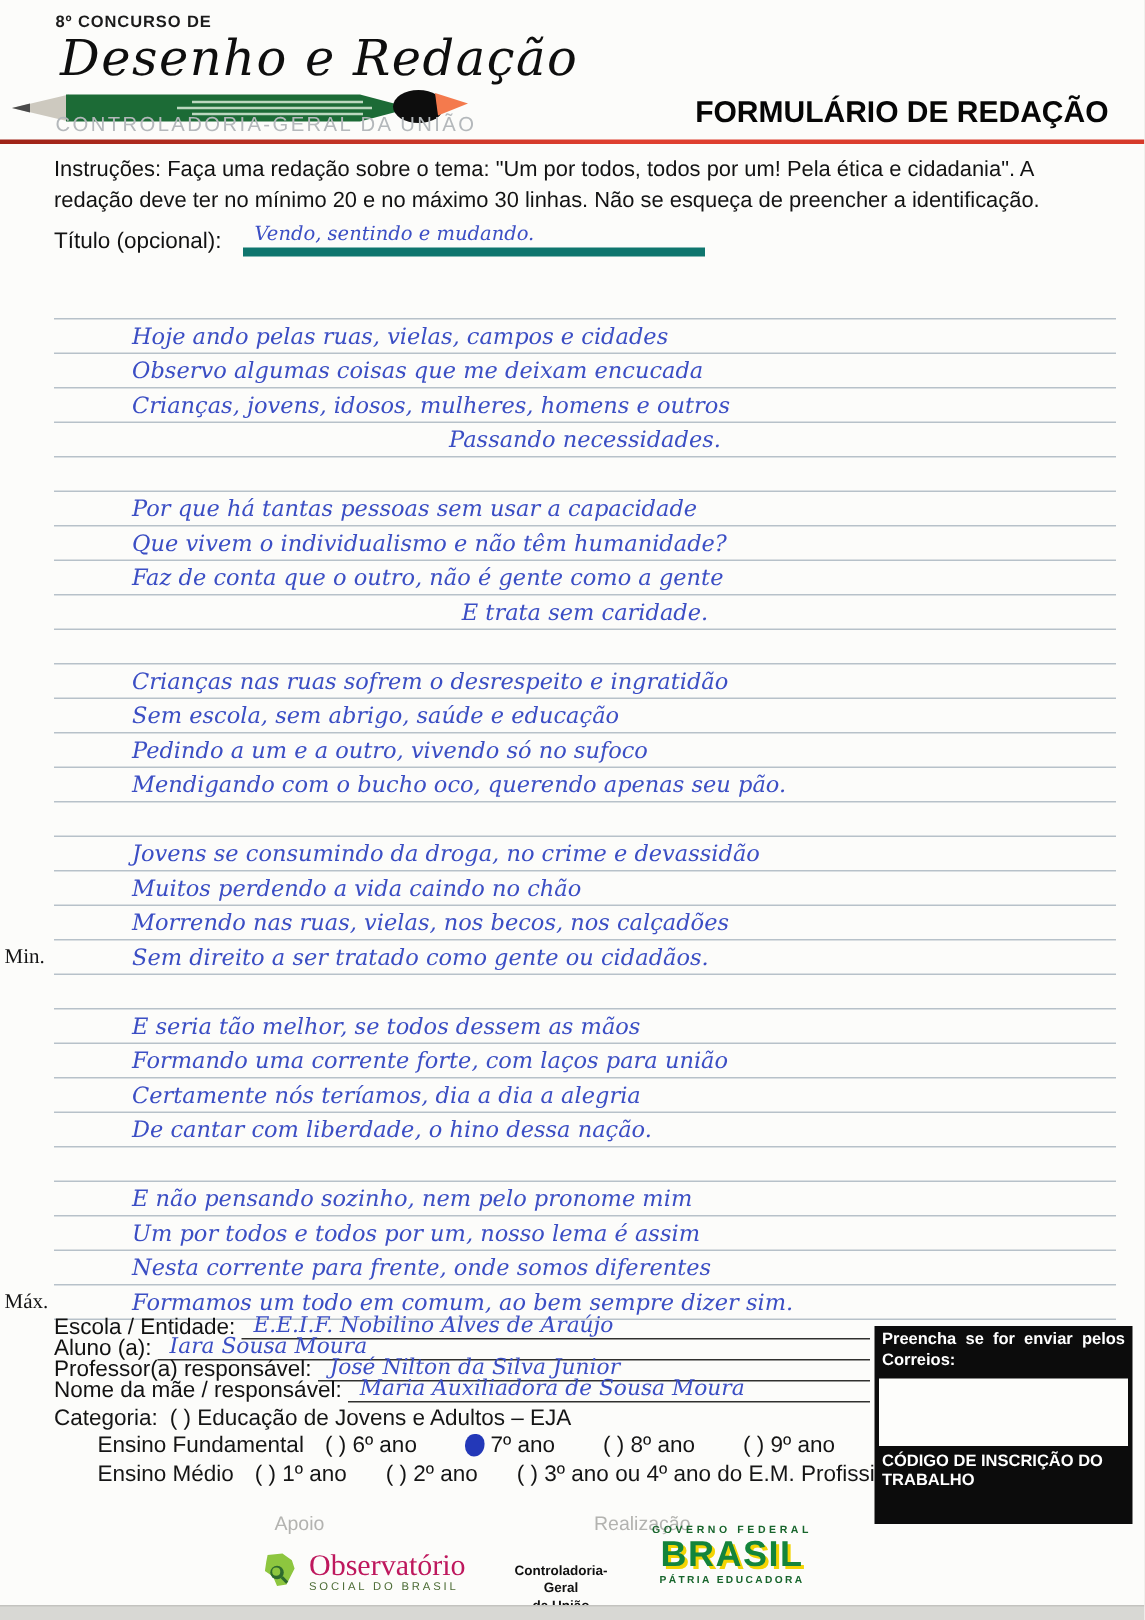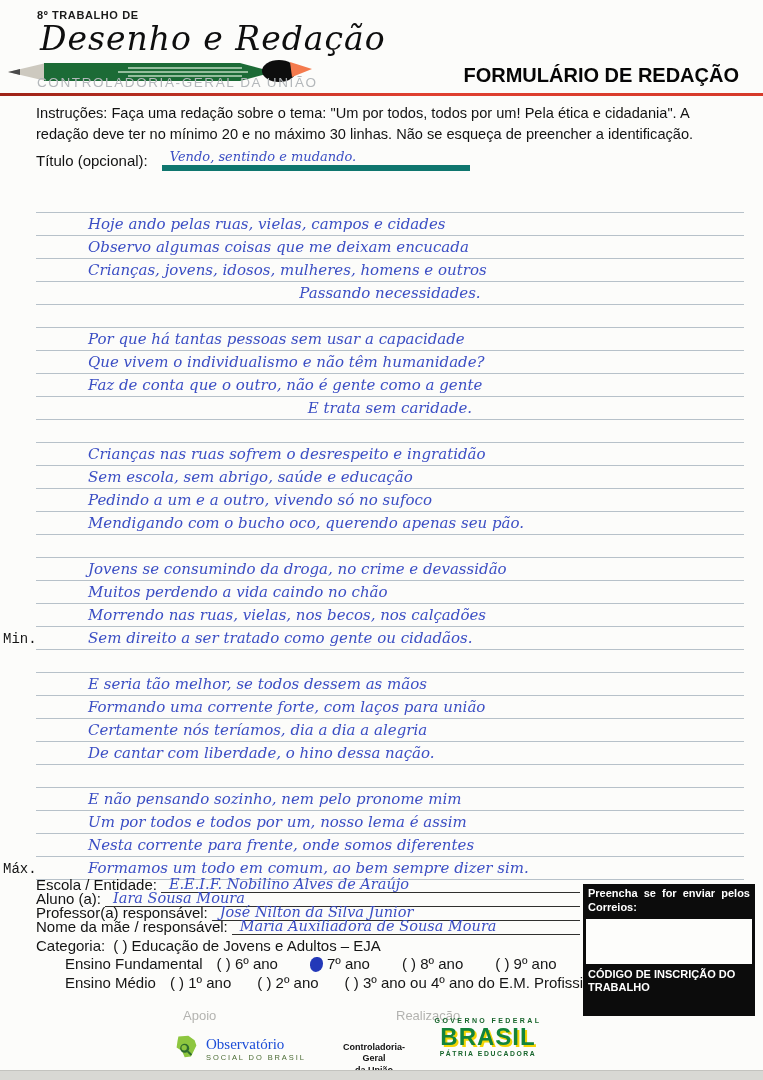--- a/index.html
+++ b/index.html
@@ -20,56 +20,56 @@
   .title-row { position:absolute; left:36px; top:149px; display:flex; align-items:flex-end; }
   .title-label { font-size:15px; color:#121212; padding-bottom:2px; }
   .title-value { margin-left:14px; width:296px; border-bottom:6px solid #0f766e; padding:0 4px 1px 8px; font-size:13px; white-space:nowrap; }
   
   .hand { font-family:"DejaVu Serif", serif; font-style:italic; color:#3b4ec4; }
   
   .essay { position:absolute; left:36px; top:190px; width:708px; }
   .essay-row { position:relative; height:23px; border-bottom:1px solid #b7c1c9; padding-left:52px; box-sizing:border-box; }
   .essay-row.center { padding-left:0; text-align:center; }
   .essay-row .hand { font-size:15px; line-height:22px; white-space:nowrap; }
-  .line-marker { position:absolute; left:-33px; top:4px; font-family:Liberation Mono, monospace; font-style:normal; font-size:14px; color:#141414; }
+  .line-marker { position:absolute; left:-33px; top:4px; font-family:Liberation Serif, serif; font-style:normal; font-size:14px; color:#141414; }
   
   .identification { position:absolute; left:36px; top:879px; width:544px; }
   .id-row { display:flex; align-items:flex-end; height:14px; }
   .id-label { font-size:15px; color:#121212; white-space:nowrap; line-height:16px; }
   .id-value { flex:1; border-bottom:1px solid #30302e; margin-left:4px; padding:0 2px 0 8px; font-size:14.5px; line-height:16px; white-space:nowrap; overflow:hidden; }
   .cat-row { display:flex; align-items:flex-end; height:18.6px; font-size:15px; gap:8px; }
   .grade-row { display:flex; align-items:flex-end; height:18.8px; margin-left:29px; font-size:15px; white-space:nowrap; }
   .grade-row .grade-label { margin-right:14px; }
   .grade-row.fund .grade-opt { margin-right:32px; }
   .grade-row.medio .grade-opt { margin-right:26px; }
   .ink-blob { display:inline-block; width:13px; height:15px; background:#2338b8; border-radius:55% 45% 60% 50%; vertical-align:-3px; margin-right:4px; }
   
   .correios { position:absolute; left:583px; top:884px; width:172px; background:#0c0c0c; }
   .correios-header { color:#fff; font-size:11px; font-weight:bold; line-height:1.25; padding:3px 5px 4px 5px; text-align:justify; }
   .correios-white { height:45px; background:#fdfdfb; margin:0 3px; }
   .correios-code { color:#fff; font-size:11px; font-weight:bold; line-height:1.25; padding:4px 5px 21px 5px; }
   
   .section-label { position:absolute; top:1008px; font-size:13px; color:#b3b3b0; }
   .apoio { left:183px; } .realizacao { left:396px; }
   .obs-logo { position:absolute; left:173px; top:1033px; display:flex; align-items:center; gap:6px; }
-  .obs-text .obs-name { font-family:"Liberation Serif", serif; font-size:15px; color:#1d4ed8; line-height:17px; }
+  .obs-text .obs-name { font-family:"Liberation Serif", serif; font-size:20px; color:#be185d; line-height:17px; }
   .obs-text .obs-sub { font-size:7.5px; letter-spacing:1.9px; color:#4a6a33; }
   .cgu-logo { position:absolute; left:334px; top:1042px; width:80px; text-align:center; font-size:9px; font-weight:bold; color:#111; line-height:1.25; }
   .gov-logo { position:absolute; left:428px; top:1017px; width:120px; text-align:center; }
   .gov-line1 { font-size:7px; font-weight:bold; letter-spacing:2.4px; color:#17652c; }
   .gov-brand { font-size:24px; font-weight:bold; letter-spacing:1px; color:#13843b; text-shadow:2px 2px 0 #f3d403; line-height:25px; }
   .gov-line3 { font-size:6.8px; font-weight:bold; letter-spacing:1.6px; color:#17652c; margin-top:1px; }
   .bottom-strip { position:absolute; left:0; top:1070px; width:763px; height:10px; background:#d8d8d4; border-top:1px solid #c3c3bf; }
 </style>
 </head>
 <body>
 
 <div class="page">
 
-  <div class="contest-small">8º TRABALHO DE</div>
+  <div class="contest-small">8º CONCURSO DE</div>
   <div class="contest-name">Desenho e Redação</div>
   <div class="pencil">
     <svg width="310" height="30" viewBox="0 0 310 30">
       <polygon points="2,16 40,7 40,25" fill="#cdc9bf"></polygon>
       <polygon points="2,16 14,13 14,19" fill="#4a4a4a"></polygon>
       <rect x="38" y="7" width="196" height="18" fill="#1c6b36"></rect>
       <polygon points="234,7 268,16 234,25" fill="#1c6b36"></polygon>
       <line x1="122" y1="12" x2="236" y2="12" stroke="#bcd8bf" stroke-width="1.6"></line>
       <line x1="112" y1="16" x2="242" y2="16" stroke="#bcd8bf" stroke-width="1.6"></line>
       <line x1="122" y1="20" x2="236" y2="20" stroke="#bcd8bf" stroke-width="1.6"></line>

